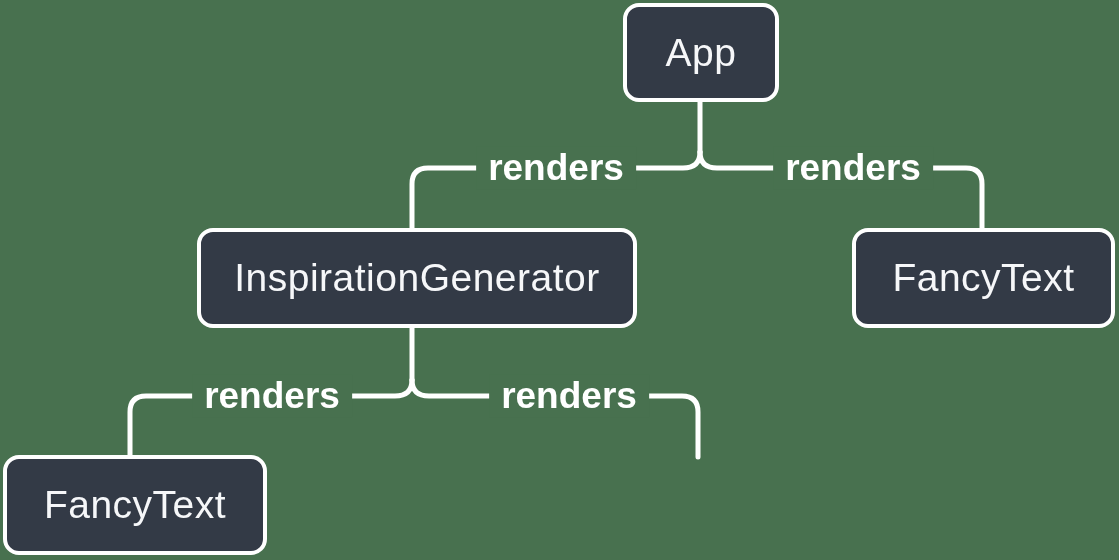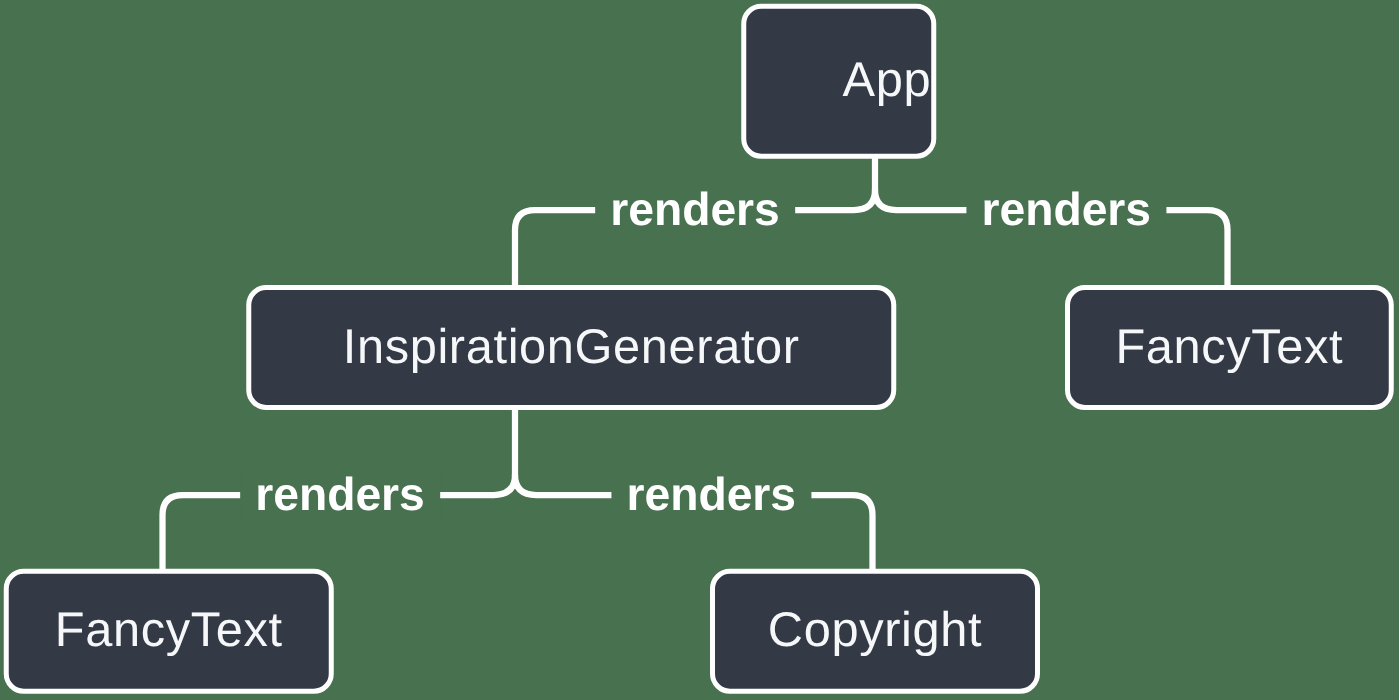--- a/index.html
+++ b/index.html
@@ -59,33 +59,30 @@
     <path d="M412 326 L412 380"></path>
     <path d="M412 380 C412 391 406 396 395 396 L146 396 Q130 396 130 412 L130 457"></path>
     <path d="M412 380 C412 391 418 396 429 396 L682 396 Q698 396 698 412 L698 457"></path>
   </svg>
 
   <span class="edge-label" style="left:556px; top:168px;">renders</span>
   <span class="edge-label" style="left:853px; top:168px;">renders</span>
   <span class="edge-label" style="left:272px; top:396px;">renders</span>
   <span class="edge-label" style="left:569px; top:396px;">renders</span>
 
-  <div class="node" style="left:593px; top:3px; width:156px; height:124px;justify-content:flex-end;">
+  <div class="node" style="left:623px; top:3px; width:156px; height:99px;">
     <span>App</span>
   </div>
 
-  <div class="node" style="left:197px; top:228px; width:520px; height:100px;">
+  <div class="node" style="left:197px; top:228px; width:440px; height:100px;">
     <span>InspirationGenerator</span>
   </div>
 
   <div class="node" style="left:852px; top:228px; width:263px; height:100px;">
     <span>FancyText</span>
   </div>
 
   <div class="node" style="left:3px; top:455px; width:264px; height:100px;">
     <span>FancyText</span>
   </div>
 
-  <div class="node" style="left:568px; top:455px; width:264px; height:100px;">
-    <span>Copyright</span>
-  </div>
 
 </div>
 
 </body></html>

